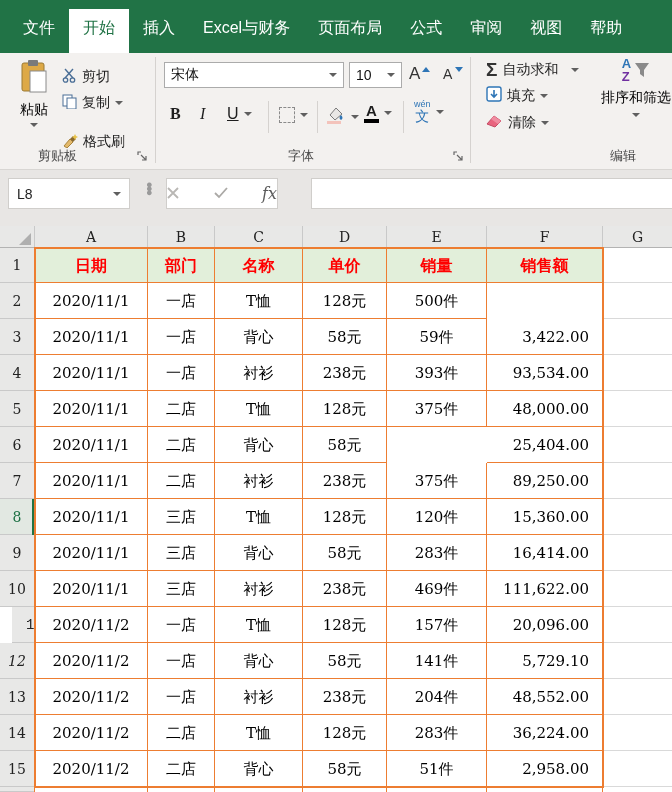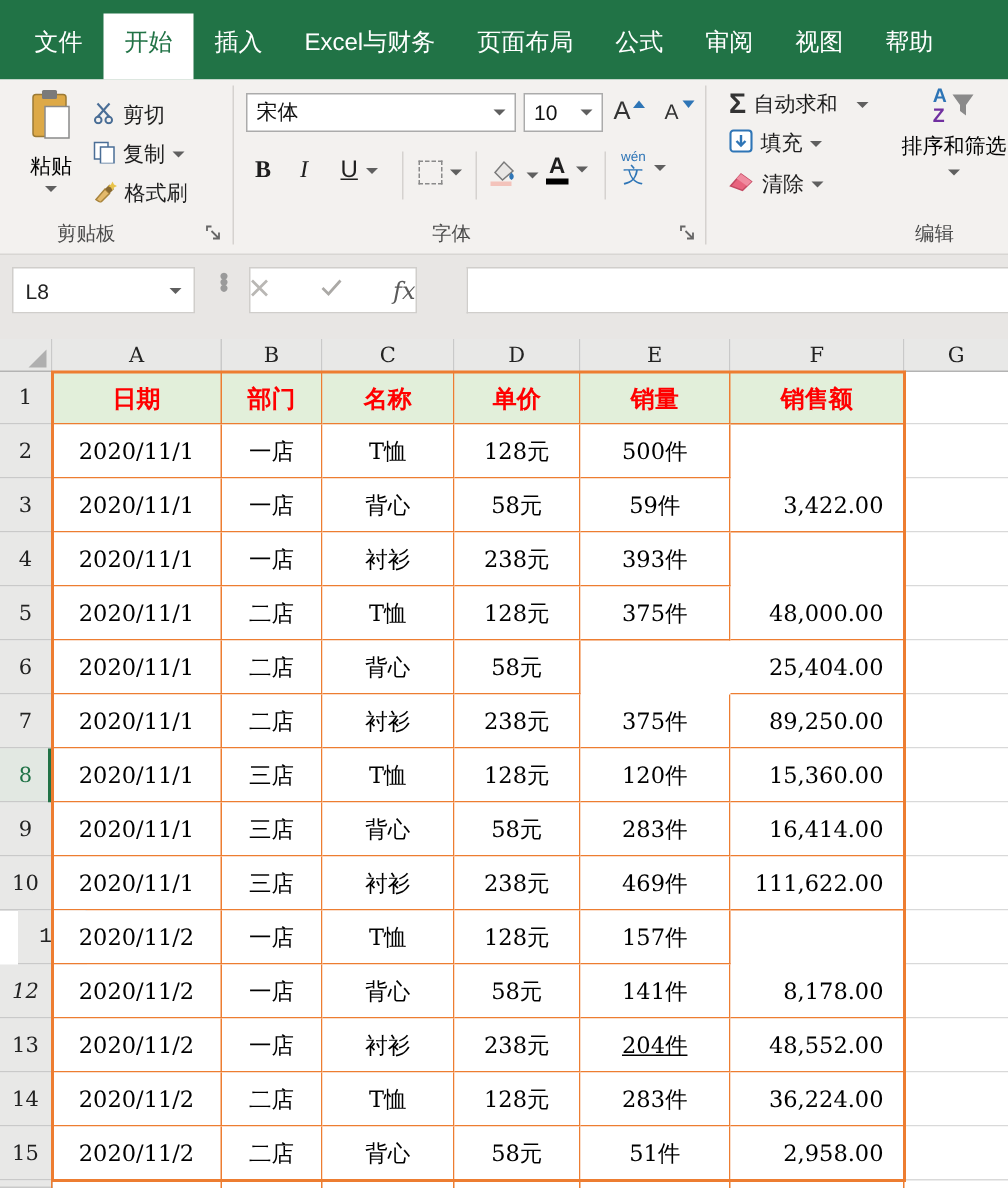--- a/index.html
+++ b/index.html
@@ -90,21 +90,21 @@
       <span>
         <svg width="15" height="15" viewBox="0 0 15 15">
           <rect x="1" y="1" width="9" height="11" fill="#fff" stroke="#4A6E96"></rect>
           <rect x="5" y="4" width="9" height="11" fill="#fff" stroke="#4A6E96"></rect>
         </svg>
       </span>
       <span>复制</span>
       <span class="caret"></span>
     </div>
 
-    <div class="ritem" style="left:62px;top:67px">
+    <div class="ritem" style="left:62px;top:80px">
       <span>
         <svg width="16" height="15" viewBox="0 0 16 15">
           <path d="M2 13 L8 6 L11 9 L5 15 Z" fill="#E3B96B" stroke="#A8843C"></path>
           <path d="M8 6 L11 3 L14 6 L11 9 Z" fill="#8a6a30"></path>
           <path d="M13 1 l1 2 2 1 -2 1 -1 2 -1 -2 -2 -1 2 -1 Z" fill="#E8C34A"></path>
         </svg>
       </span>
       <span>格式刷</span>
     </div>
 
@@ -279,20 +279,21 @@
       <div class="cell tborder" style="left: 303px; top: 93px; width: 84px; height: 36px; line-height: 36px;">58元</div>
       <div class="cell tborder" style="left: 387px; top: 93px; width: 100px; height: 36px; line-height: 36px;">59件</div>
       <div class="cell tborder amount" style="left: 487px; top: 93px; width: 116px; height: 36px; line-height: 36px;">3,422.00</div>
       <div class="cell gcell" style="left: 603px; top: 93px; width: 69px; height: 36px; line-height: 36px;"></div>
       <div class="cell rowhdr" style="left: 0px; top: 129px; width: 35px; height: 36px; line-height: 36px;">4</div>
       <div class="cell tborder" style="left: 35px; top: 129px; width: 113px; height: 36px; line-height: 36px;">2020/11/1</div>
       <div class="cell tborder" style="left: 148px; top: 129px; width: 67px; height: 36px; line-height: 36px;">一店</div>
       <div class="cell tborder" style="left: 215px; top: 129px; width: 88px; height: 36px; line-height: 36px;">衬衫</div>
       <div class="cell tborder" style="left: 303px; top: 129px; width: 84px; height: 36px; line-height: 36px;">238元</div>
       <div class="cell tborder" style="left: 387px; top: 129px; width: 100px; height: 36px; line-height: 36px;">393件</div>
+      <div class="cell tborder amount" style="left: 487px; top: 129px; width: 116px; height: 36px; line-height: 36px;">93,534.00</div>
       <div class="cell gcell" style="left: 603px; top: 129px; width: 69px; height: 36px; line-height: 36px;"></div>
       <div class="cell rowhdr" style="left: 0px; top: 165px; width: 35px; height: 36px; line-height: 36px;">5</div>
       <div class="cell tborder" style="left: 35px; top: 165px; width: 113px; height: 36px; line-height: 36px;">2020/11/1</div>
       <div class="cell tborder" style="left: 148px; top: 165px; width: 67px; height: 36px; line-height: 36px;">二店</div>
       <div class="cell tborder" style="left: 215px; top: 165px; width: 88px; height: 36px; line-height: 36px;">T恤</div>
       <div class="cell tborder" style="left: 303px; top: 165px; width: 84px; height: 36px; line-height: 36px;">128元</div>
       <div class="cell tborder" style="left: 387px; top: 165px; width: 100px; height: 36px; line-height: 36px;">375件</div>
       <div class="cell tborder amount" style="left: 487px; top: 165px; width: 116px; height: 36px; line-height: 36px;">48,000.00</div>
       <div class="cell gcell" style="left: 603px; top: 165px; width: 69px; height: 36px; line-height: 36px;"></div>
       <div class="cell rowhdr" style="left: 0px; top: 201px; width: 35px; height: 36px; line-height: 36px;">6</div>
@@ -334,35 +335,36 @@
       <div class="cell tborder" style="left: 303px; top: 345px; width: 84px; height: 36px; line-height: 36px;">238元</div>
       <div class="cell tborder" style="left: 387px; top: 345px; width: 100px; height: 36px; line-height: 36px;">469件</div>
       <div class="cell tborder amount" style="left: 487px; top: 345px; width: 116px; height: 36px; line-height: 36px;">111,622.00</div>
       <div class="cell gcell" style="left: 603px; top: 345px; width: 69px; height: 36px; line-height: 36px;"></div>
       <div class="cell rowhdr" style="left: 12px; top: 381px; width: 46px; height: 36px; line-height: 36px; font-family: Liberation Mono, monospace;">11</div>
       <div class="cell tborder" style="left: 35px; top: 381px; width: 113px; height: 36px; line-height: 36px;">2020/11/2</div>
       <div class="cell tborder" style="left: 148px; top: 381px; width: 67px; height: 36px; line-height: 36px;">一店</div>
       <div class="cell tborder" style="left: 215px; top: 381px; width: 88px; height: 36px; line-height: 36px;">T恤</div>
       <div class="cell tborder" style="left: 303px; top: 381px; width: 84px; height: 36px; line-height: 36px;">128元</div>
       <div class="cell tborder" style="left: 387px; top: 381px; width: 100px; height: 36px; line-height: 36px;">157件</div>
+      <div class="cell tborder amount" style="left: 487px; top: 381px; width: 116px; height: 36px; line-height: 36px;">20,096.00</div>
       <div class="cell gcell" style="left: 603px; top: 381px; width: 69px; height: 36px; line-height: 36px;"></div>
       <div class="cell rowhdr" style="left: 0px; top: 417px; width: 35px; height: 36px; line-height: 36px; font-style: italic;">12</div>
       <div class="cell tborder" style="left: 35px; top: 417px; width: 113px; height: 36px; line-height: 36px;">2020/11/2</div>
       <div class="cell tborder" style="left: 148px; top: 417px; width: 67px; height: 36px; line-height: 36px;">一店</div>
       <div class="cell tborder" style="left: 215px; top: 417px; width: 88px; height: 36px; line-height: 36px;">背心</div>
       <div class="cell tborder" style="left: 303px; top: 417px; width: 84px; height: 36px; line-height: 36px;">58元</div>
       <div class="cell tborder" style="left: 387px; top: 417px; width: 100px; height: 36px; line-height: 36px;">141件</div>
-      <div class="cell tborder amount" style="left: 487px; top: 417px; width: 116px; height: 36px; line-height: 36px;">8,178.00</div>
+      <div class="cell tborder amount" style="left: 487px; top: 417px; width: 116px; height: 36px; line-height: 36px;">5,729.10</div>
       <div class="cell gcell" style="left: 603px; top: 417px; width: 69px; height: 36px; line-height: 36px;"></div>
       <div class="cell rowhdr" style="left: 0px; top: 453px; width: 35px; height: 36px; line-height: 36px;">13</div>
       <div class="cell tborder" style="left: 35px; top: 453px; width: 113px; height: 36px; line-height: 36px;">2020/11/2</div>
       <div class="cell tborder" style="left: 148px; top: 453px; width: 67px; height: 36px; line-height: 36px;">一店</div>
       <div class="cell tborder" style="left: 215px; top: 453px; width: 88px; height: 36px; line-height: 36px;">衬衫</div>
       <div class="cell tborder" style="left: 303px; top: 453px; width: 84px; height: 36px; line-height: 36px;">238元</div>
-      <div class="cell tborder" style="left: 387px; top: 453px; width: 100px; height: 36px; line-height: 36px; text-decoration: underline;">204件</div>
+      <div class="cell tborder" style="left: 387px; top: 453px; width: 100px; height: 36px; line-height: 36px;">204件</div>
       <div class="cell tborder amount" style="left: 487px; top: 453px; width: 116px; height: 36px; line-height: 36px;">48,552.00</div>
       <div class="cell gcell" style="left: 603px; top: 453px; width: 69px; height: 36px; line-height: 36px;"></div>
       <div class="cell rowhdr" style="left: 0px; top: 489px; width: 35px; height: 36px; line-height: 36px;">14</div>
       <div class="cell tborder" style="left: 35px; top: 489px; width: 113px; height: 36px; line-height: 36px;">2020/11/2</div>
       <div class="cell tborder" style="left: 148px; top: 489px; width: 67px; height: 36px; line-height: 36px;">二店</div>
       <div class="cell tborder" style="left: 215px; top: 489px; width: 88px; height: 36px; line-height: 36px;">T恤</div>
       <div class="cell tborder" style="left: 303px; top: 489px; width: 84px; height: 36px; line-height: 36px;">128元</div>
       <div class="cell tborder" style="left: 387px; top: 489px; width: 100px; height: 36px; line-height: 36px;">283件</div>
       <div class="cell tborder amount" style="left: 487px; top: 489px; width: 116px; height: 36px; line-height: 36px;">36,224.00</div>
       <div class="cell gcell" style="left: 603px; top: 489px; width: 69px; height: 36px; line-height: 36px;"></div>

